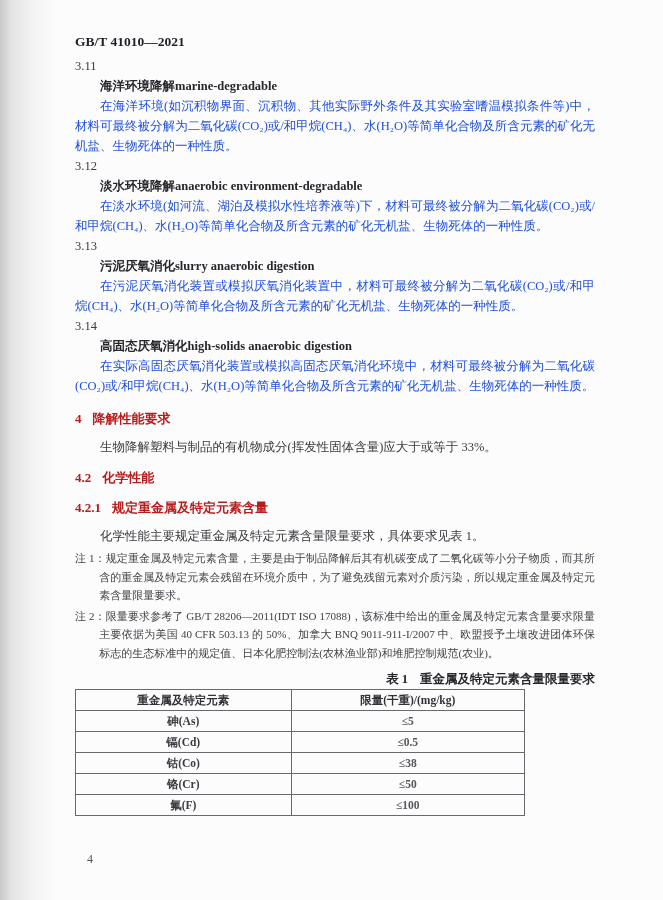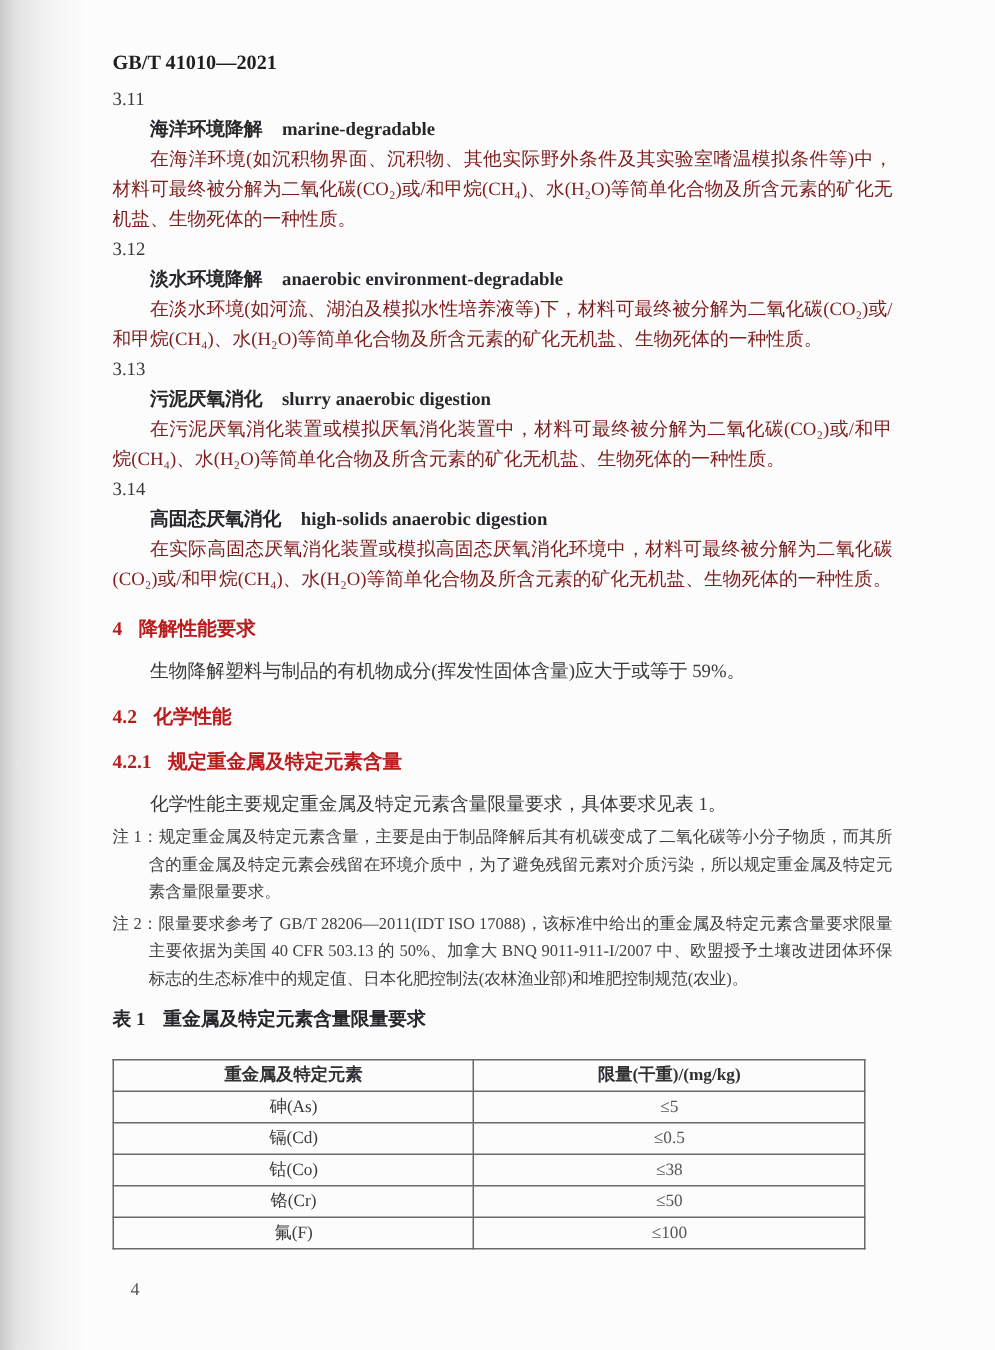--- a/index.html
+++ b/index.html
@@ -29,25 +29,25 @@
     color: #1f1f26;
     height: 20px;
   }
   .terms { margin-top: 4px; }
   .term-number { font-size: 12.5px; }
   .term-head {
     font-weight: bold;
     padding-left: 2em;
     color: #26262c;
   }
-  .term-head .en { margin-left: 13px; }
+  .term-head .en { }
   .term-def {
     text-indent: 2em;
     text-align: justify;
-    color: #7f1d1d;
+    color: #1d4ed8;
   }
   .h-clause {
     font-weight: bold;
     font-size: 13px;
     color: #b91c1c;
     line-height: 19px;
   }
   .h-sec { margin-top: 13px; }
   .h-sub { margin-top: 11px; }
   .h-clause .clause-no { margin-right: 11px; }
@@ -61,41 +61,41 @@
     font-size: 11px;
     line-height: 18.5px;
     padding-left: 2.2em;
     text-indent: -2.2em;
     text-align: justify;
     color: #404046;
   }
   .note + .note { margin-top: 2px; }
   .table-caption {
     margin-top: 8px;
-    text-align: left;
+    text-align: right;
     font-weight: bold;
     font-size: 12.5px;
     color: #26262c;
     line-height: 18px;
   }
   .table-caption .cap-label { margin-right: 12px; }
   table.limits {
-    margin-top: 18px;
-    width: 502px;
+    margin-top: 1px;
+    width: 450px;
     border-collapse: collapse;
     border: 1.5px solid #45454b;
     table-layout: fixed;
   }
   table.limits th, table.limits td {
     border: 1px solid #68686e;
     height: 21px;
     text-align: center;
     vertical-align: middle;
     font-size: 11.5px;
-    font-weight: normal;
+    font-weight: bold;
     padding: 0 4px;
   }
   table.limits th { font-weight: bold; color: #303036; }
   table.limits td.elem { color: #3a3a40; }
   table.limits td.limit { color: #55555c; }
   table.limits col.c1 { width: 48%; }
   table.limits col.c2 { width: 52%; }
   .page-number {
     position: absolute;
     left: 87px;
@@ -146,21 +146,21 @@
       </div>
       <div class="term-def">在实际高固态厌氧消化装置或模拟高固态厌氧消化环境中，材料可最终被分解为二氧化碳(CO₂)或/和甲烷(CH₄)、水(H₂O)等简单化合物及所含元素的矿化无机盐、生物死体的一种性质。</div>
     </div>
 
   </div>
 
   <div class="h-clause h-sec">
     <span class="clause-no">4</span><span>降解性能要求</span>
   </div>
 
-  <div class="body-para">生物降解塑料与制品的有机物成分(挥发性固体含量)应大于或等于 59%。</div>
+  <div class="body-para">生物降解塑料与制品的有机物成分(挥发性固体含量)应大于或等于 33%。</div>
 
   <div class="h-clause h-sub">
     <span class="clause-no">4.2</span><span>化学性能</span>
   </div>
 
   <div class="h-clause h-sub">
     <span class="clause-no">4.2.1</span><span>规定重金属及特定元素含量</span>
   </div>
   <div class="body-para">化学性能主要规定重金属及特定元素含量限量要求，具体要求见表 1。</div>
 

